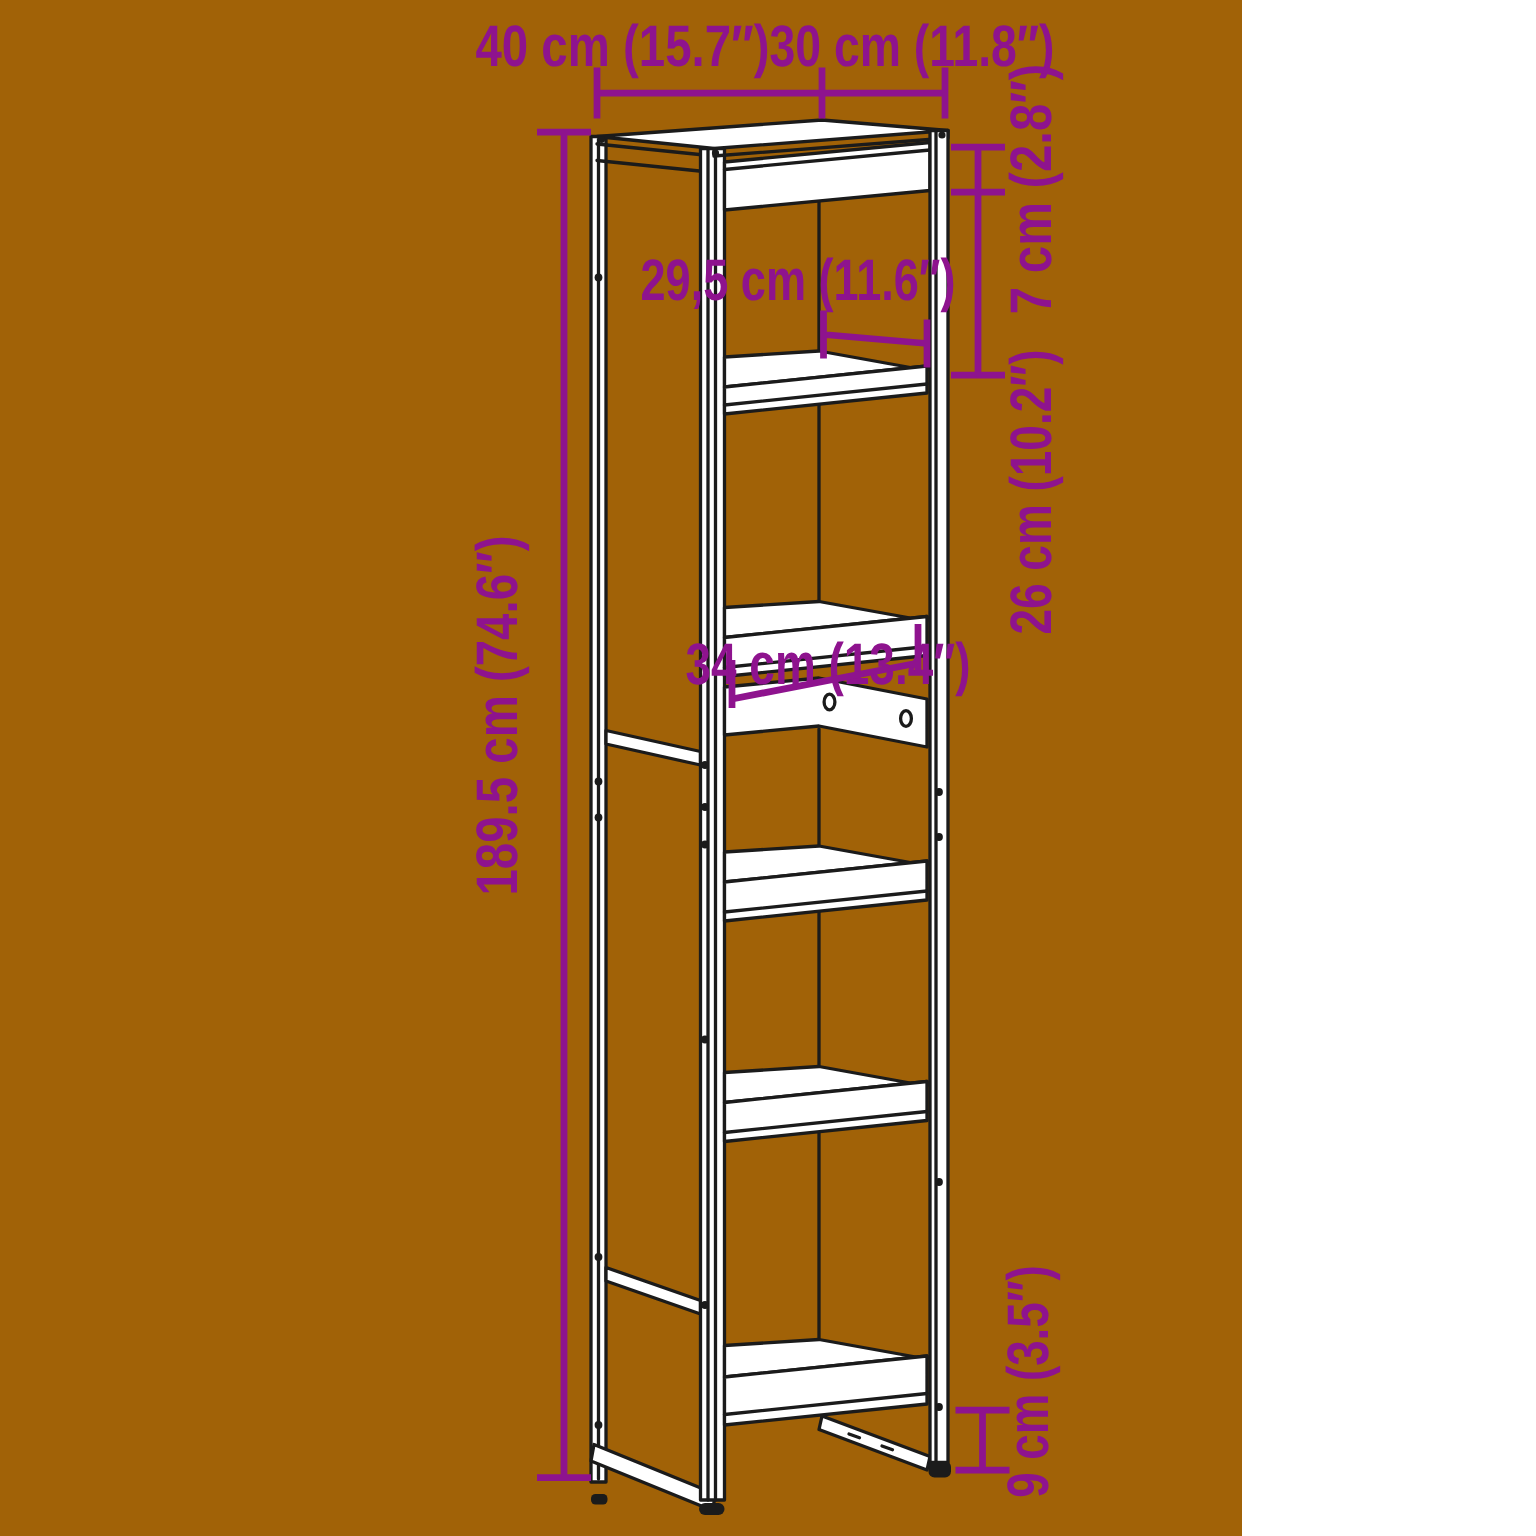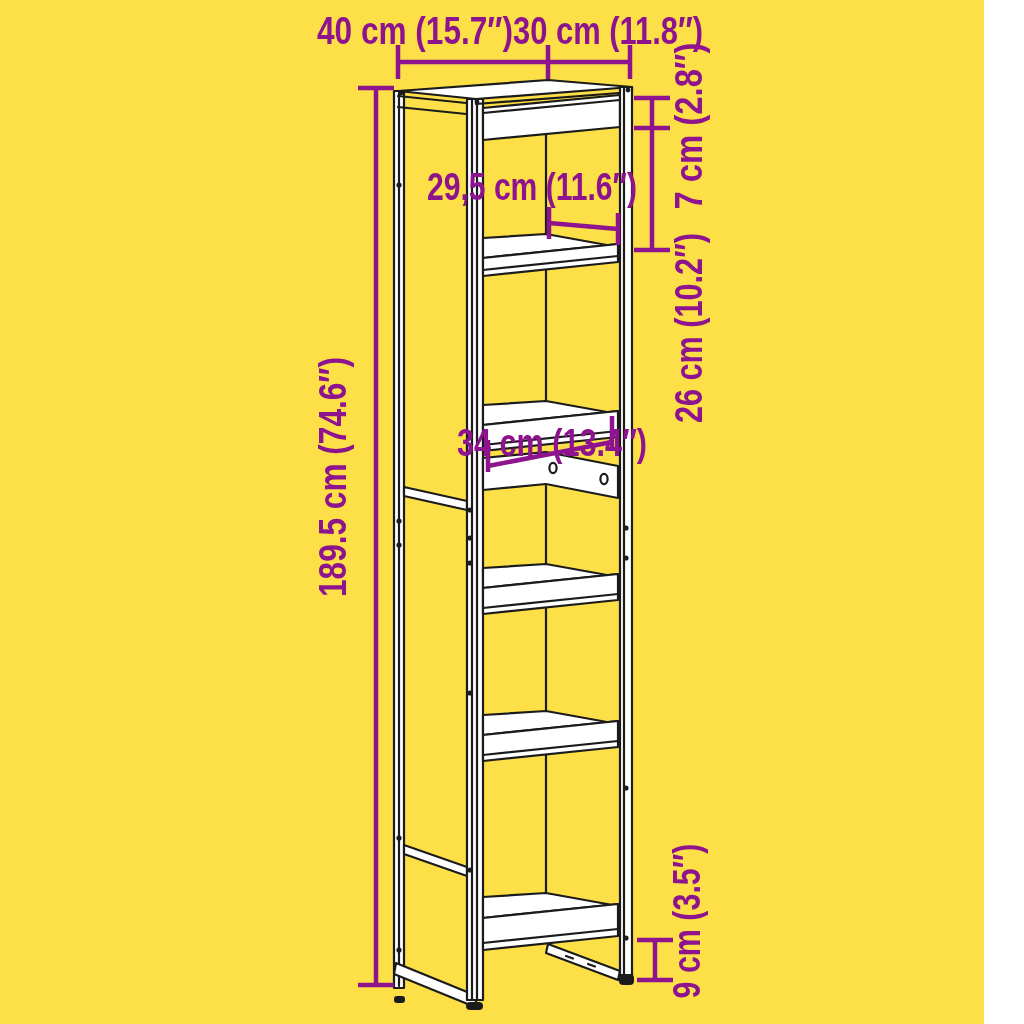--- a/index.html
+++ b/index.html
@@ -1,16 +1,16 @@
 <!DOCTYPE html>
 <html><head>
 <meta charset="utf-8">
 <style>
   html,body{margin:0;padding:0;background:#ffffff;}
-  .stage{width:984px;height:1024px;position:relative;background:#fde047;overflow:hidden;}
+  .stage{width:828px;height:1024px;position:relative;background:#a16207;overflow:hidden;}
   svg{display:block;}
   .dim-text{
     font-family:"Liberation Sans","DejaVu Sans",sans-serif;
     font-weight:700;
     font-size:39px;
     fill:#8E138E;
   }
   .dim-stroke{stroke:#8E138E;stroke-width:4.5;fill:none;}
   .ln{stroke:#1B1B1B;stroke-width:2.2;fill:none;stroke-linejoin:round;stroke-linecap:round;}
   .bd{stroke:#1B1B1B;stroke-width:2.2;fill:#ffffff;stroke-linejoin:round;}

